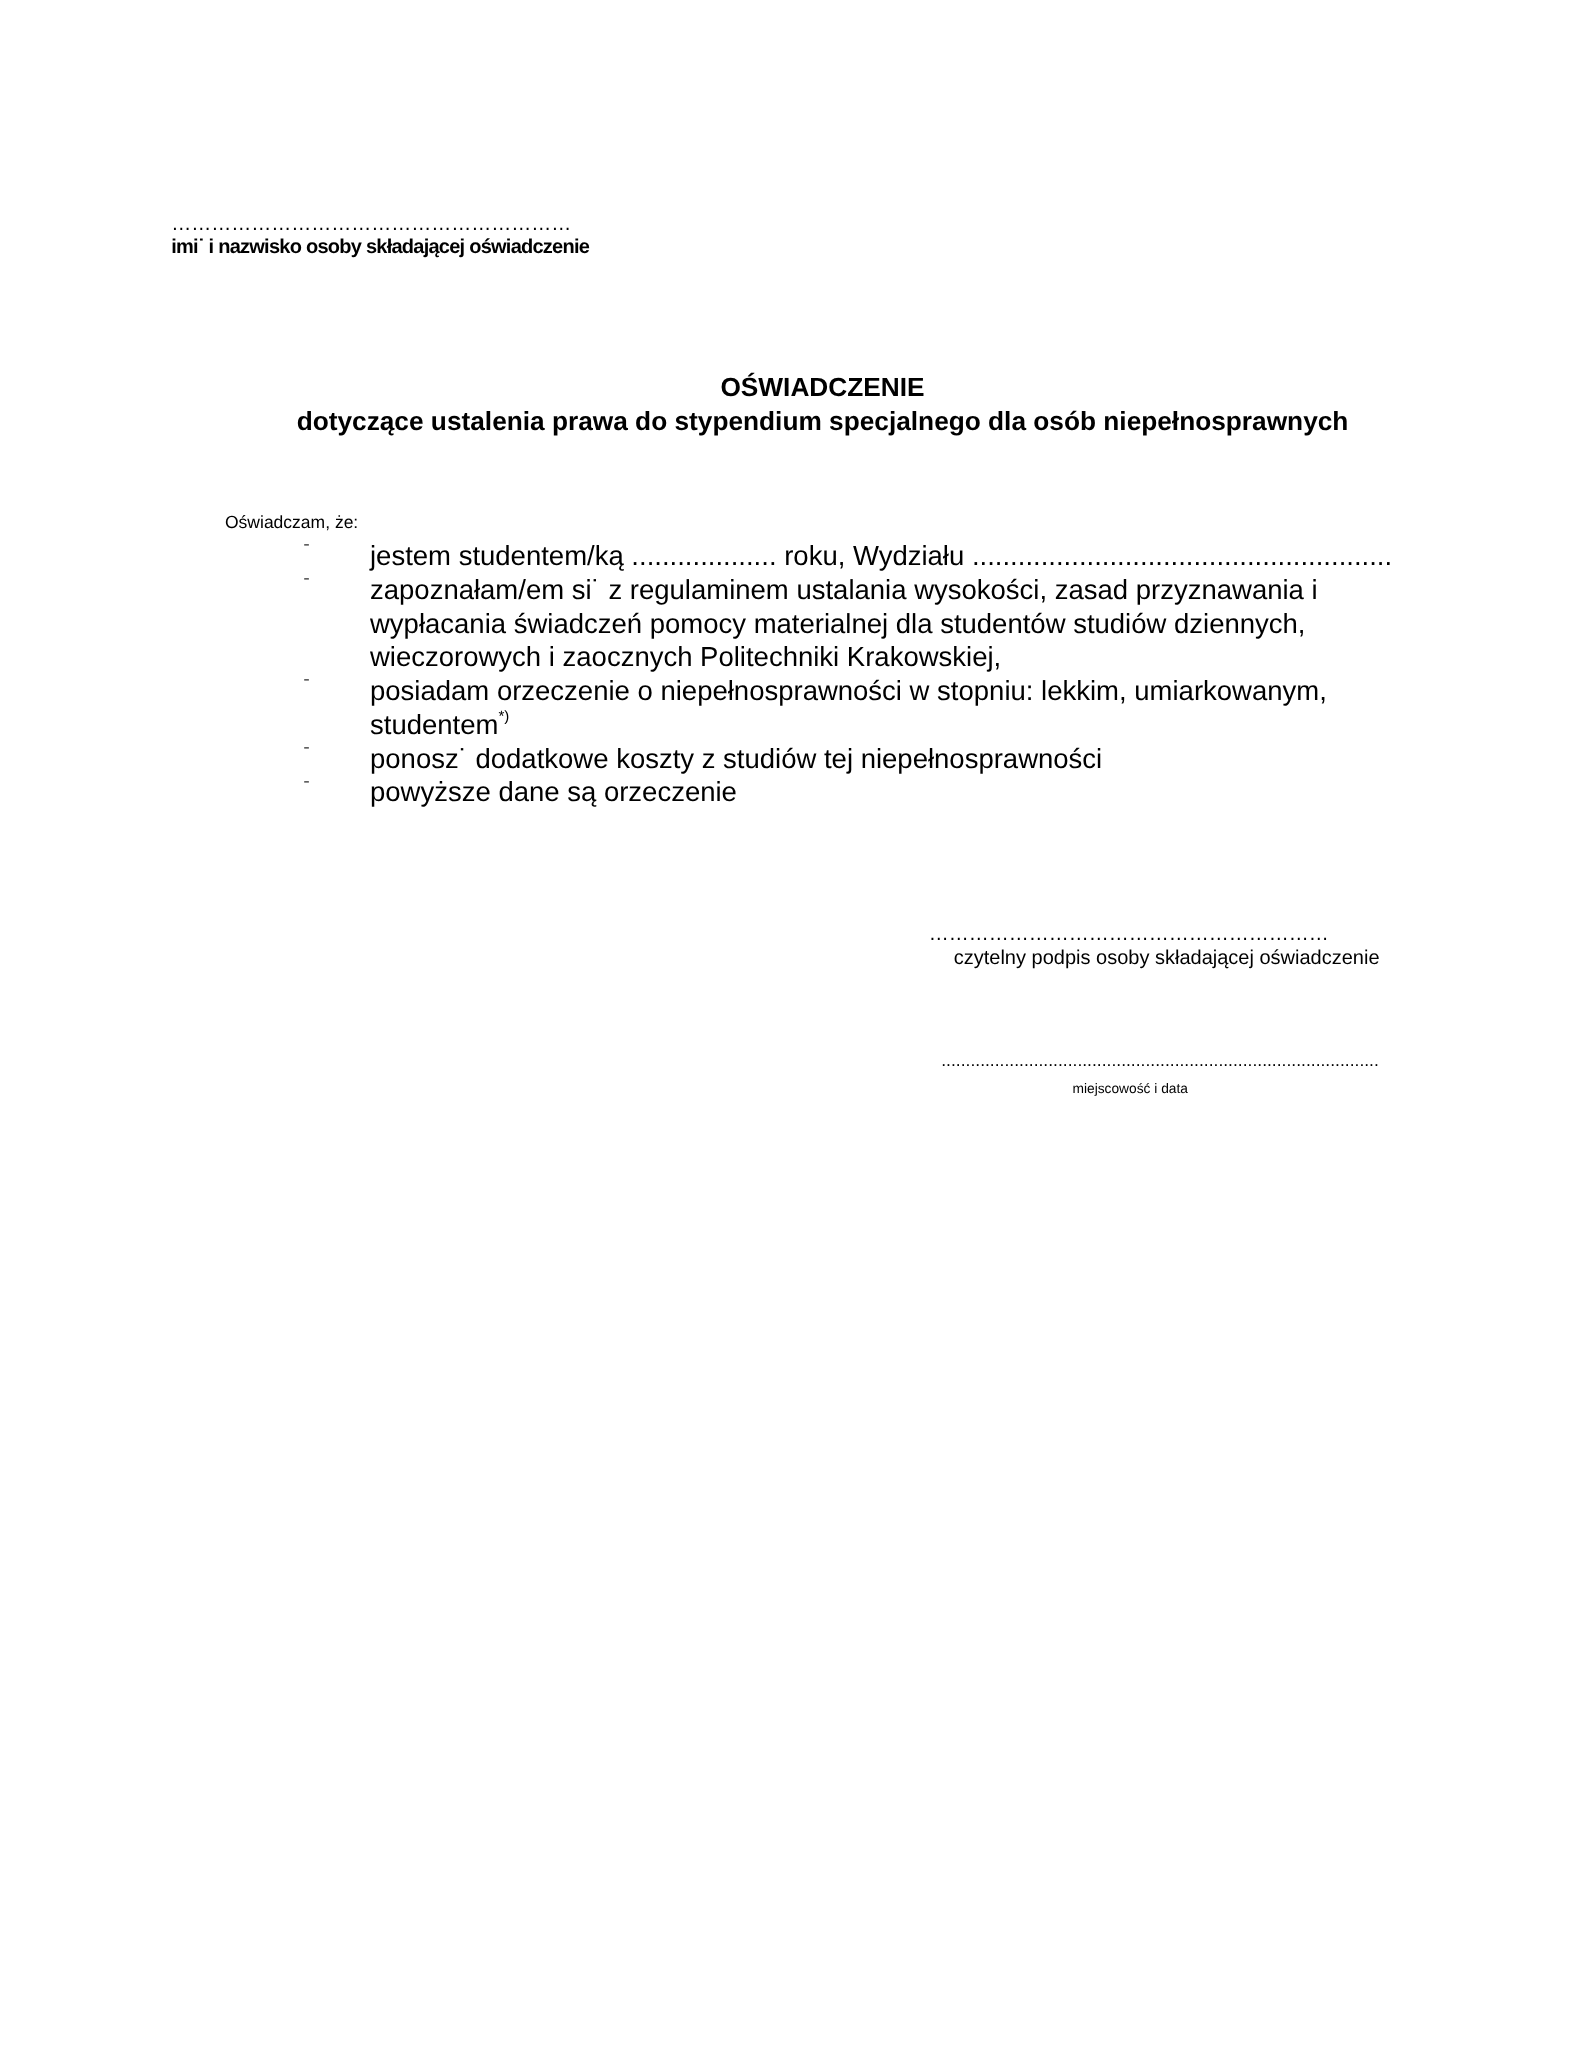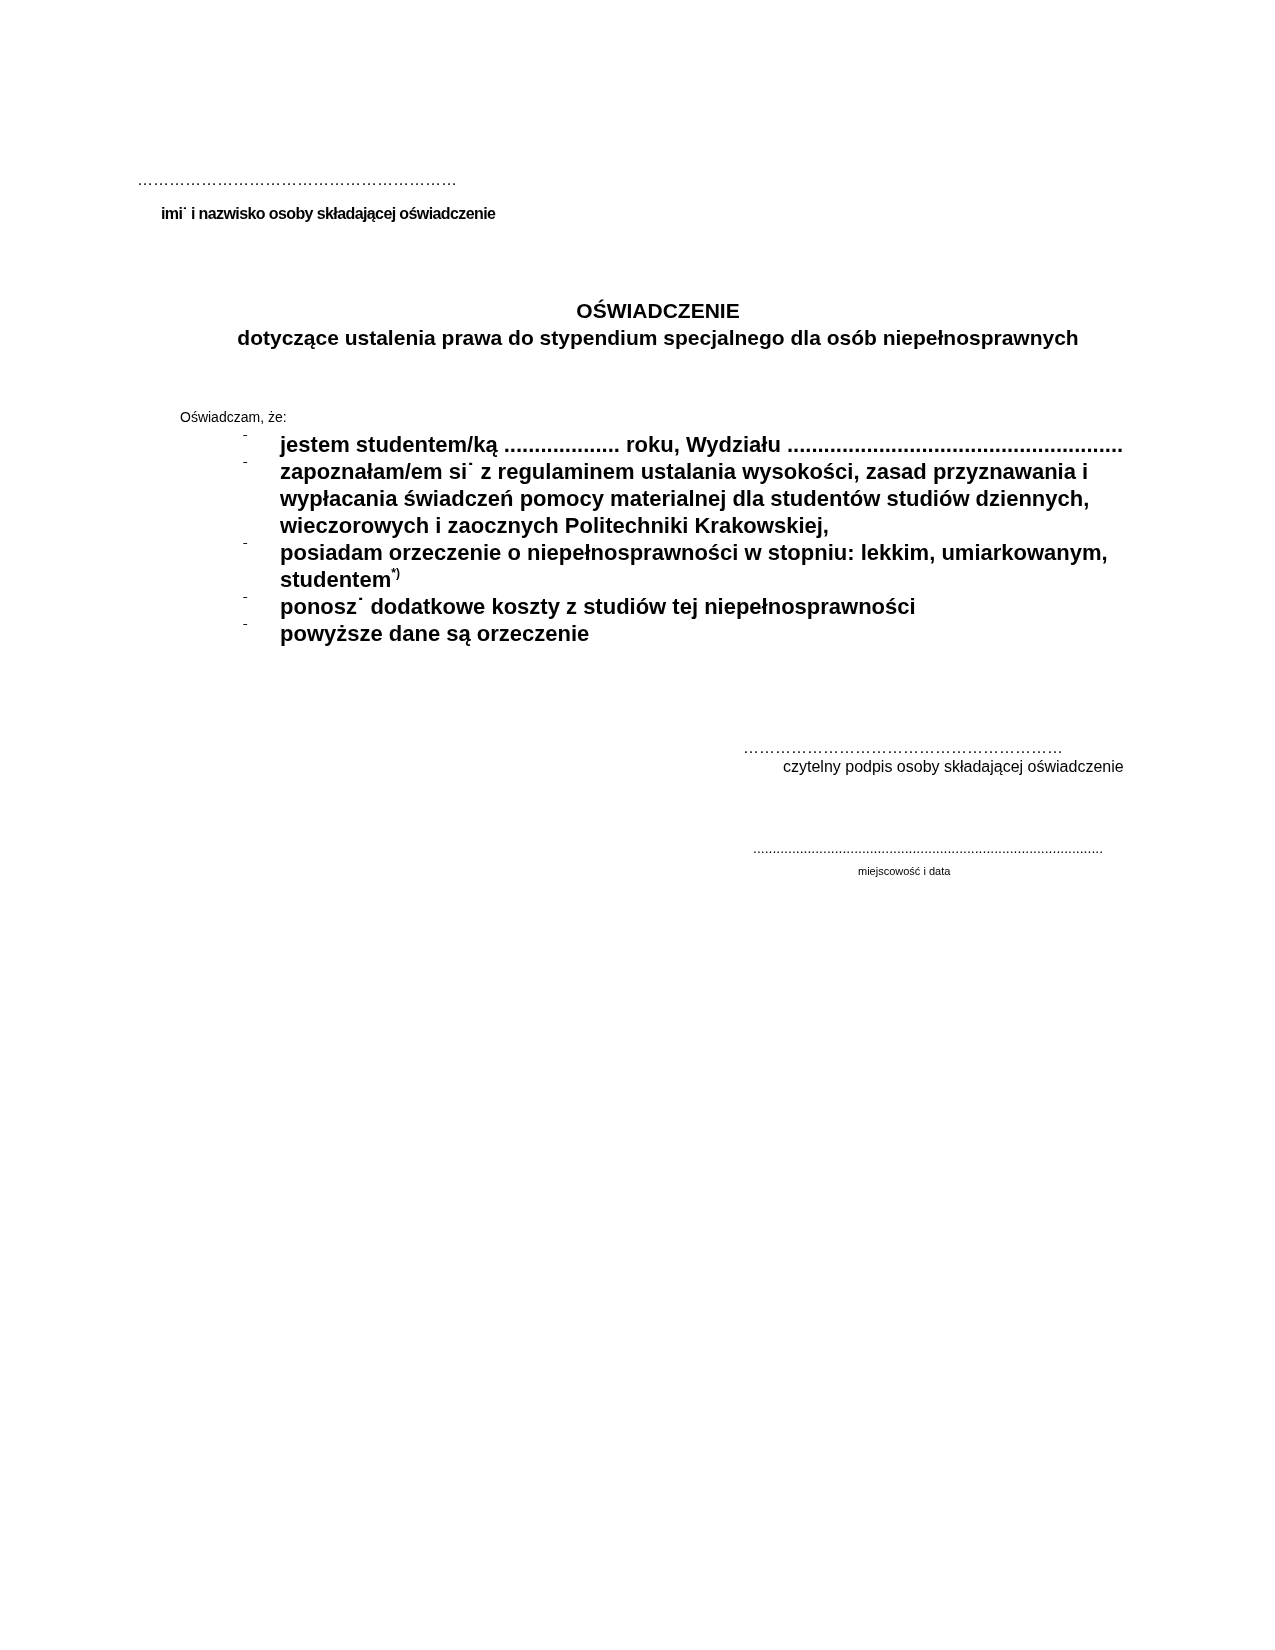--- a/index.html
+++ b/index.html
@@ -1,29 +1,29 @@
 <!DOCTYPE html>
 <html><head>
   <meta charset="utf-8">
   <style>
     html, body { margin: 0; padding: 0; background: #ffffff; }
     body { width: 1275px; height: 1650px; position: relative; overflow: hidden; color: #000000;
            font-family: "Liberation Sans", sans-serif; }
     .abs { position: absolute; white-space: nowrap; }
     .dots { letter-spacing: 0px; color: #000; }
     #name-dots { left: 137px; top: 170px; font-size: 16px; line-height: 20px; }
-    #name-label { left: 137px; top: 204px; font-size: 16px; line-height: 20px; font-weight: bold; letter-spacing: -0.6px; margin-left: 24px; }
+    #name-label { left: 137px; top: 188px; font-size: 16px; line-height: 20px; font-weight: bold; letter-spacing: -0.6px; }
     #title { left: 0; width: 1316px; text-align: center; top: 298px; font-size: 21px; font-weight: bold; line-height: 26px; }
     #subtitle { left: 0; width: 1316px; text-align: center; top: 325px; font-size: 21px; font-weight: bold; line-height: 26px; }
     #intro { left: 180px; top: 404px; font-size: 14px; line-height: 27px; }
     .bullet { position: absolute; left: 243px; font-size: 14px; line-height: 14px; }
-    .item-line { position: absolute; left: 280px; font-size: 22px; line-height: 27px; white-space: nowrap; font-weight: bold; }
+    .item-line { position: absolute; left: 296px; font-size: 22px; line-height: 27px; white-space: nowrap; }
     sup { font-size: 12px; vertical-align: 10px; line-height: 0; }
     #sig-dots { left: 743px; top: 738px; font-size: 16px; line-height: 20px; }
-    #sig-label { left: 763px; top: 757px; font-size: 16px; line-height: 20px; margin-left: 20px; }
+    #sig-label { left: 763px; top: 757px; font-size: 16px; line-height: 20px; }
     #place-dots { left: 753px; top: 839px; font-size: 14px; line-height: 18px; }
     #place-label { left: 858px; top: 861px; font-size: 11px; line-height: 20px; }
   </style>
 </head>
 <body>
 
 <div class="abs dots" id="name-dots">……………………………………………………</div>
 <div class="abs" id="name-label">imi˙ i nazwisko osoby składającej oświadczenie</div>
 
 <div class="abs" id="title">OŚWIADCZENIE</div>

